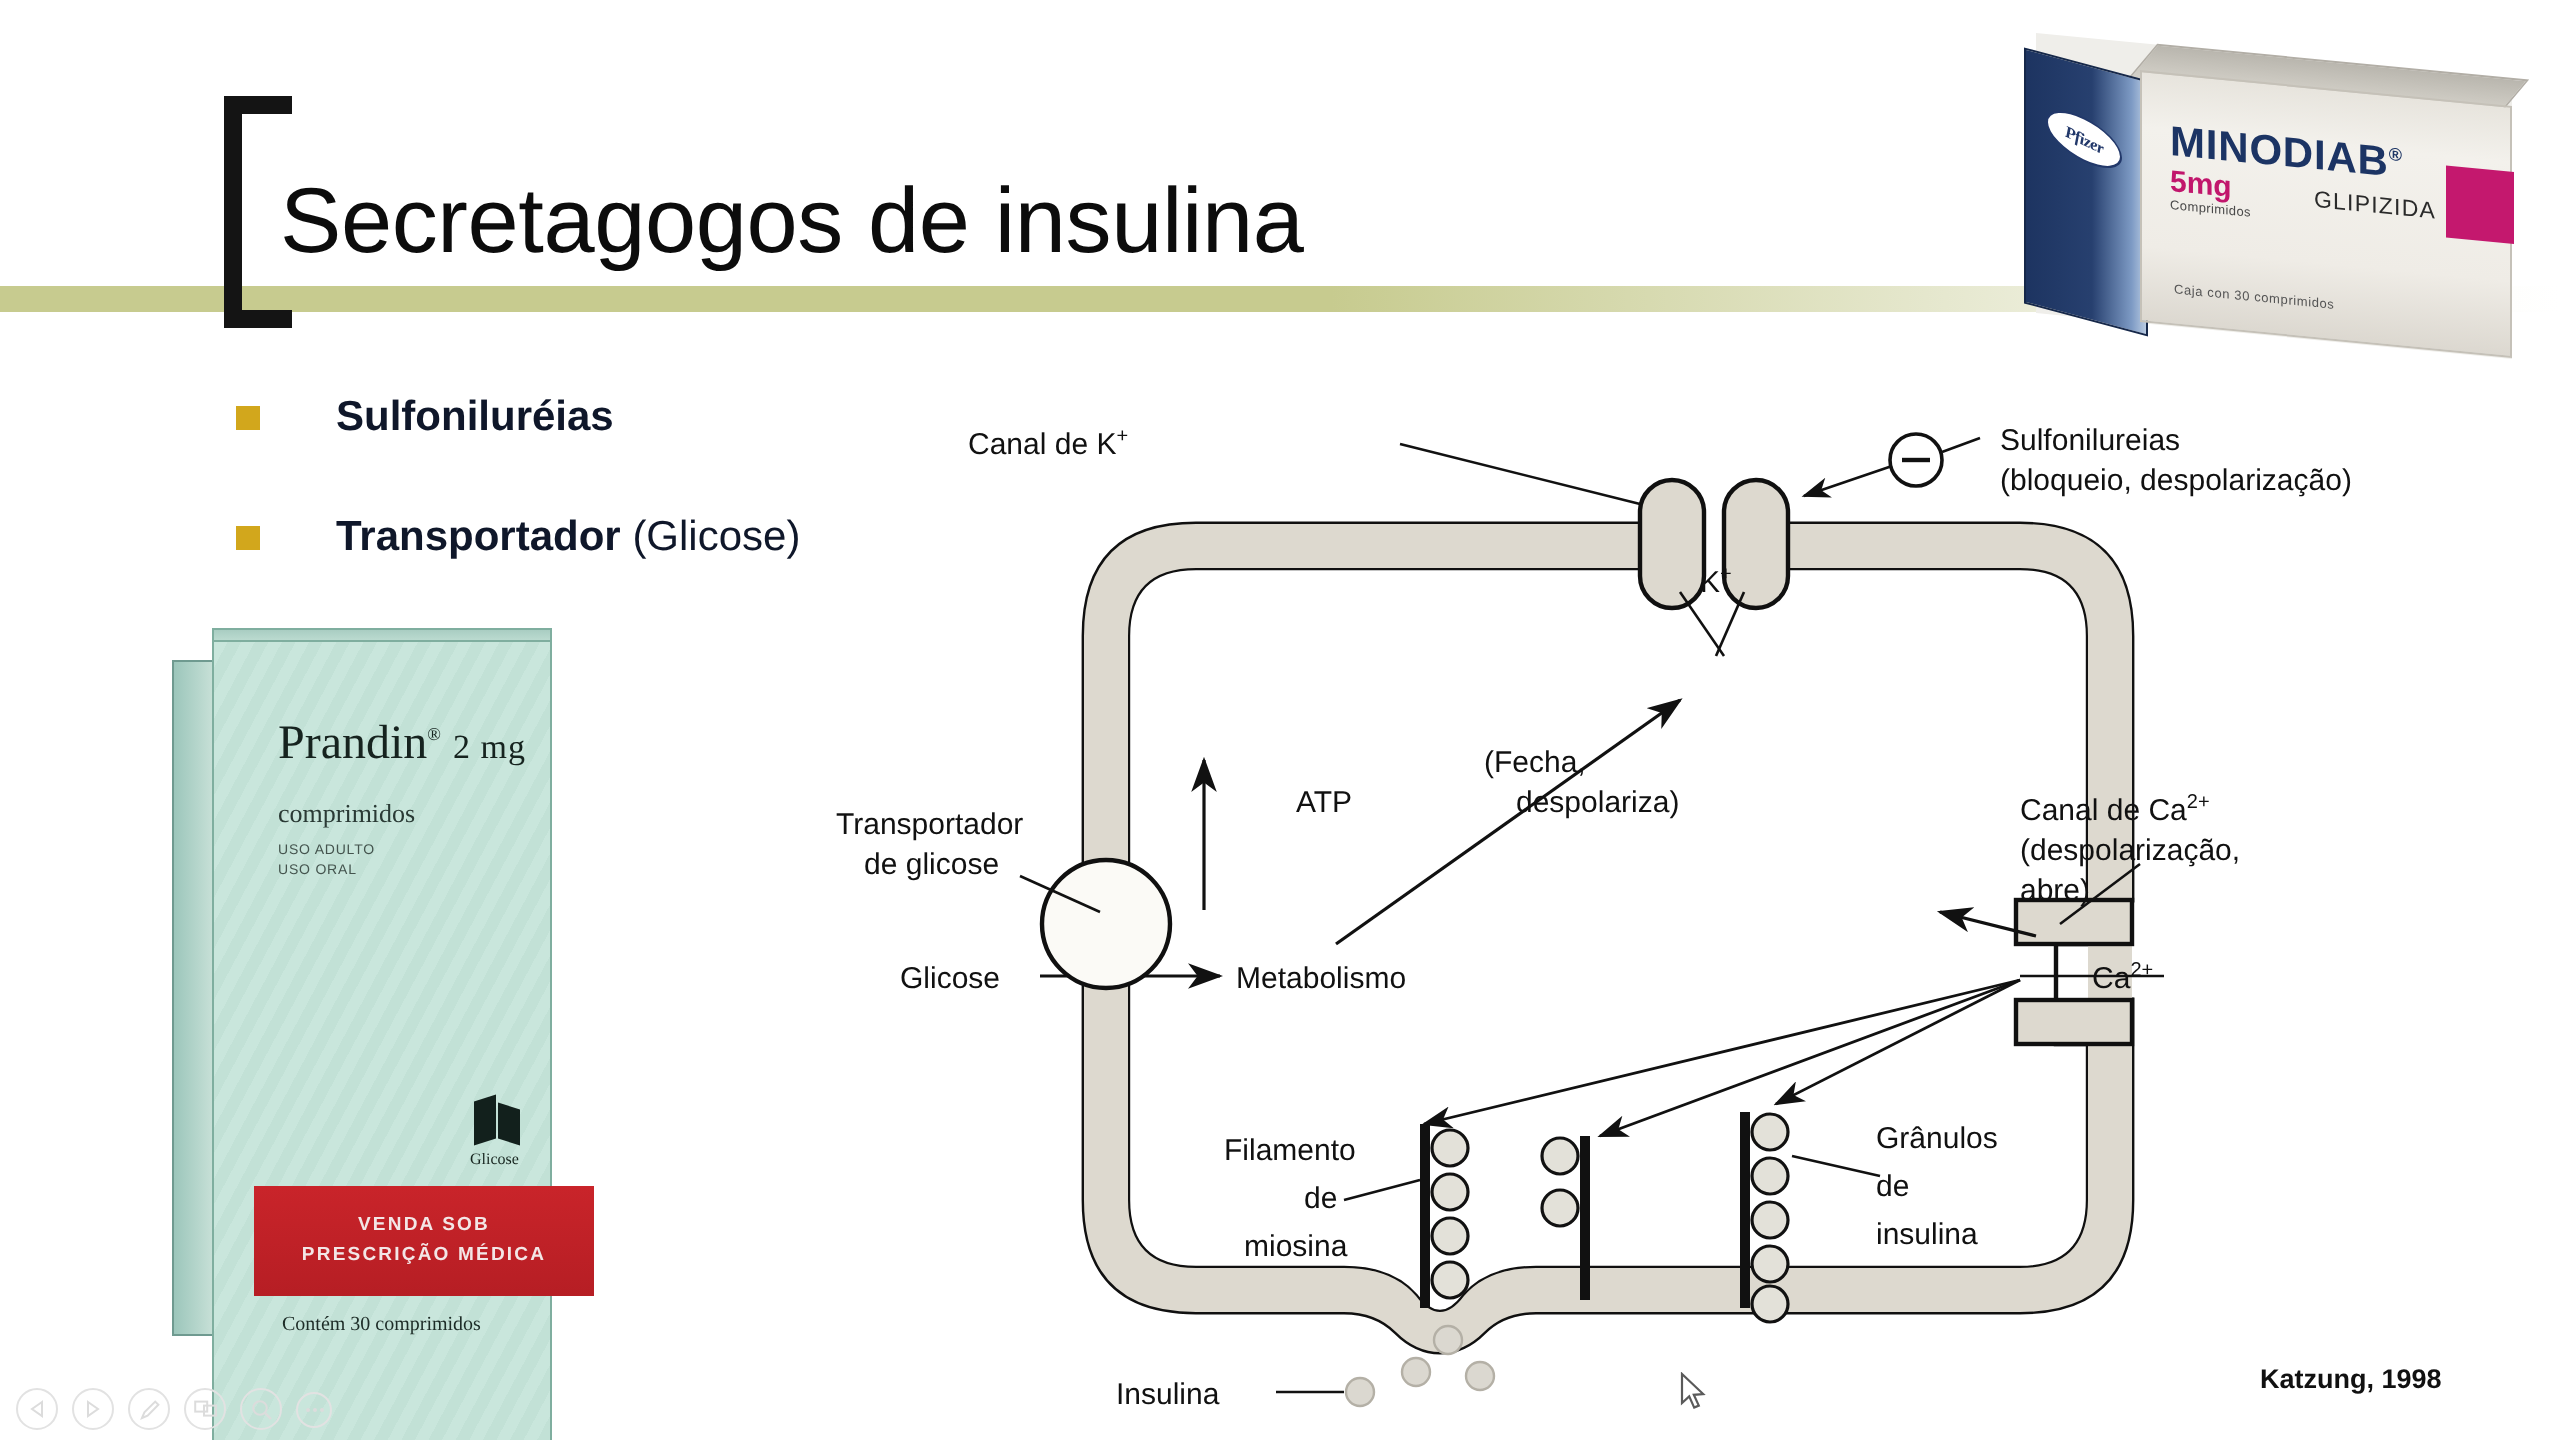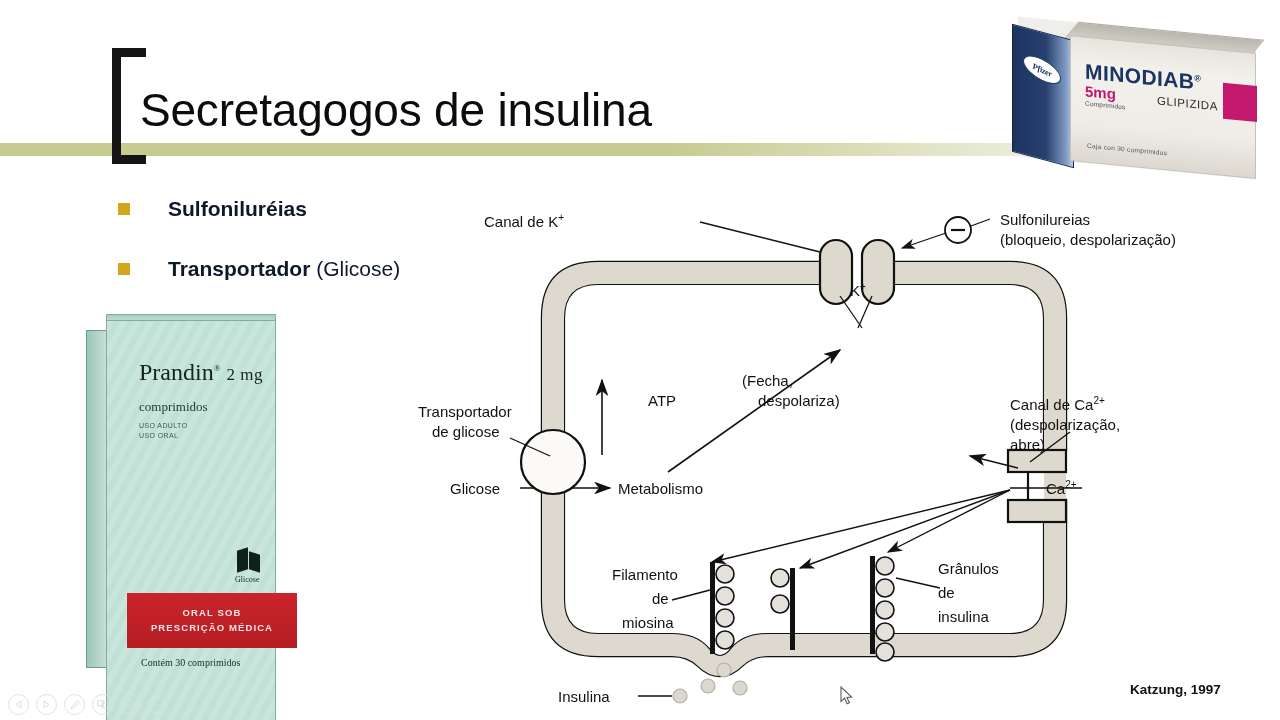--- a/index.html
+++ b/index.html
@@ -184,21 +184,21 @@
     <div class="pr-face">
       <div class="pr-brand"><span>Prandin</span><sup>®</sup> <span class="dose">2 mg</span></div>
       <div class="pr-generic">comprimidos</div>
       <div class="pr-uso"><span>USO ADULTO</span><br><span>USO ORAL</span></div>
       <div class="pr-medley-mark">
           <i></i>
           <i></i>
         </div>
       <div class="pr-medley-txt">Glicose</div>
       <div class="pr-redband">
-        <span>ORAL SOB</span>
+        <span>VENDA SOB</span>
         <span>PRESCRIÇÃO MÉDICA</span>
       </div>
       <div class="pr-bottom">Contém 30 comprimidos</div>
     </div>
   </div>
 
   <div class="diagram">
     <svg width="790" height="510" viewBox="0 0 790 510" xmlns="http://www.w3.org/2000/svg">
       <defs>
         <marker id="arrh" markerWidth="11" markerHeight="8" refX="10" refY="4" orient="auto">
@@ -336,21 +336,21 @@
       <text class="dg-txt" x="212" y="428">miosina</text>
 
       <text class="dg-txt" x="528" y="374">Grânulos</text>
       <text class="dg-txt" x="528" y="398">de</text>
       <text class="dg-txt" x="528" y="422">insulina</text>
 
       <text class="dg-txt" x="148" y="502">Insulina</text>
     </svg>
   </div>
 
-  <div class="citation">Katzung, 1997</div>
+  <div class="citation">Katzung, 1998</div>
 
   <div class="pres-bar">
     <div class="pres-btn">
       <svg width="9" height="9" viewBox="0 0 9 9">
           <path d="M7,1 L2,4.5 L7,8 Z" fill="none" stroke="#dcdcdc" stroke-width="1"></path>
         </svg>
     </div>
     <div class="pres-btn">
       <svg width="9" height="9" viewBox="0 0 9 9">
           <path d="M2,1 L7,4.5 L2,8 Z" fill="none" stroke="#dcdcdc" stroke-width="1"></path>

